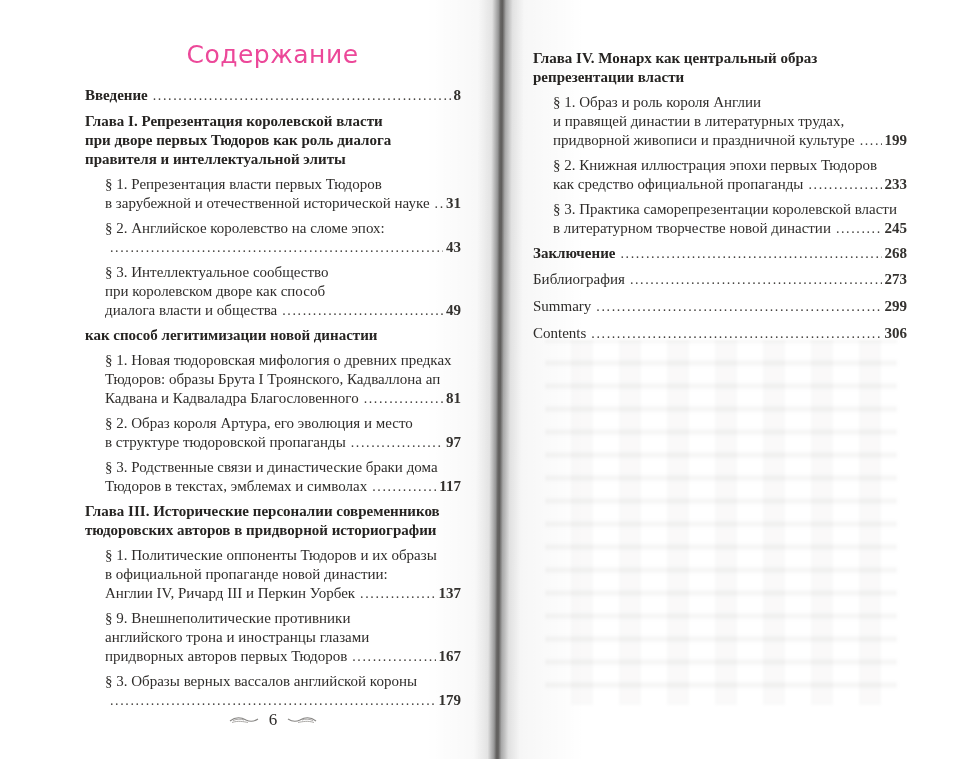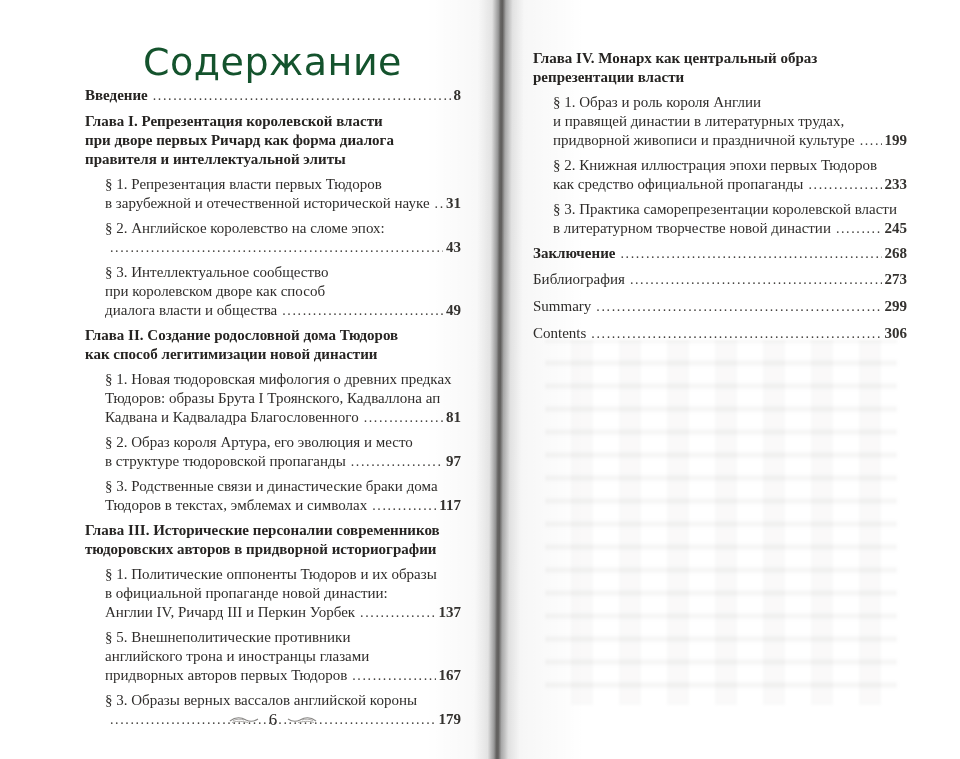--- a/index.html
+++ b/index.html
@@ -35,22 +35,22 @@
       rgba(0,0,0,0.30) 60%,
       rgba(0,0,0,0.07) 75%,
       rgba(0,0,0,0) 100%);
     pointer-events:none;
   }
 
   .toc-title{
     position:absolute;left:85px;top:40px;width:375px;
     text-align:center;
     font-family:"DejaVu Sans", sans-serif;
-    font-size:38px;letter-spacing:0.5px;
-    color:#14532d;
+    font-size:25px;letter-spacing:0.5px;
+    color:#ec4899;
   }
 
   .toc-col{position:absolute;font-size:15px;line-height:19px;}
   .toc-col-left{left:85px;top:86px;width:376px;}
   .toc-col-right{left:533px;top:44px;width:374px;}
 
   .entry{margin:0 0 6px 0;}
   .entry.chapter{font-weight:bold;color:#262422;margin-top:5px;}
   .entry.intro{font-weight:bold;color:#262422;}
   .entry.plain{margin-bottom:8px;}
@@ -98,21 +98,21 @@
     <div class="toc-col toc-col-left">
         <div class="entry intro">
           <div class="line leader-row">
             <span class="ltext">Введение</span>
             <span class="dots">........................................................................................................................</span>
             <span class="pnum">8</span>
           </div>
         </div>
         <div class="entry chapter">
           <div class="line"><span class="ltext">Глава I. Репрезентация королевской власти</span></div>
-          <div class="line"><span class="ltext">при дворе первых Ричард как форма диалога</span></div>
+          <div class="line"><span class="ltext">при дворе первых Тюдоров как роль диалога</span></div>
           <div class="line"><span class="ltext">правителя и интеллектуальной элиты</span></div>
         </div>
         <div class="entry section">
           <div class="line"><span class="ltext">§ 1. Репрезентация власти первых Тюдоров</span></div>
           <div class="line leader-row">
             <span class="ltext">в зарубежной и отечественной исторической науке</span>
             <span class="dots">........................................................................................................................</span>
             <span class="pnum">31</span>
           </div>
         </div>
@@ -126,21 +126,20 @@
         <div class="entry section">
           <div class="line"><span class="ltext">§ 3. Интеллектуальное сообщество</span></div>
           <div class="line"><span class="ltext">при королевском дворе как способ</span></div>
           <div class="line leader-row">
             <span class="ltext">диалога власти и общества</span>
             <span class="dots">........................................................................................................................</span>
             <span class="pnum">49</span>
           </div>
         </div>
         <div class="entry chapter">
-          <div class="line"><span class="ltext">Глава II. Создание родословной дома Тюдоров</span></div>
           <div class="line"><span class="ltext">как способ легитимизации новой династии</span></div>
         </div>
         <div class="entry section">
           <div class="line"><span class="ltext">§ 1. Новая тюдоровская мифология о древних предках</span></div>
           <div class="line"><span class="ltext">Тюдоров: образы Брута I Троянского, Кадваллона ап</span></div>
           <div class="line leader-row">
             <span class="ltext">Кадвана и Кадваладра Благословенного</span>
             <span class="dots">........................................................................................................................</span>
             <span class="pnum">81</span>
           </div>
@@ -168,21 +167,21 @@
         <div class="entry section">
           <div class="line"><span class="ltext">§ 1. Политические оппоненты Тюдоров и их образы</span></div>
           <div class="line"><span class="ltext">в официальной пропаганде новой династии:</span></div>
           <div class="line leader-row">
             <span class="ltext">Англии IV, Ричард III и Перкин Уорбек</span>
             <span class="dots">........................................................................................................................</span>
             <span class="pnum">137</span>
           </div>
         </div>
         <div class="entry section">
-          <div class="line"><span class="ltext">§ 5. Внешнеполитические противники</span></div>
+          <div class="line"><span class="ltext">§ 9. Внешнеполитические противники</span></div>
           <div class="line"><span class="ltext">английского трона и иностранцы глазами</span></div>
           <div class="line leader-row">
             <span class="ltext">придворных авторов первых Тюдоров</span>
             <span class="dots">........................................................................................................................</span>
             <span class="pnum">167</span>
           </div>
         </div>
         <div class="entry section">
           <div class="line"><span class="ltext">§ 3. Образы верных вассалов английской короны</span></div>
           <div class="line leader-row">

